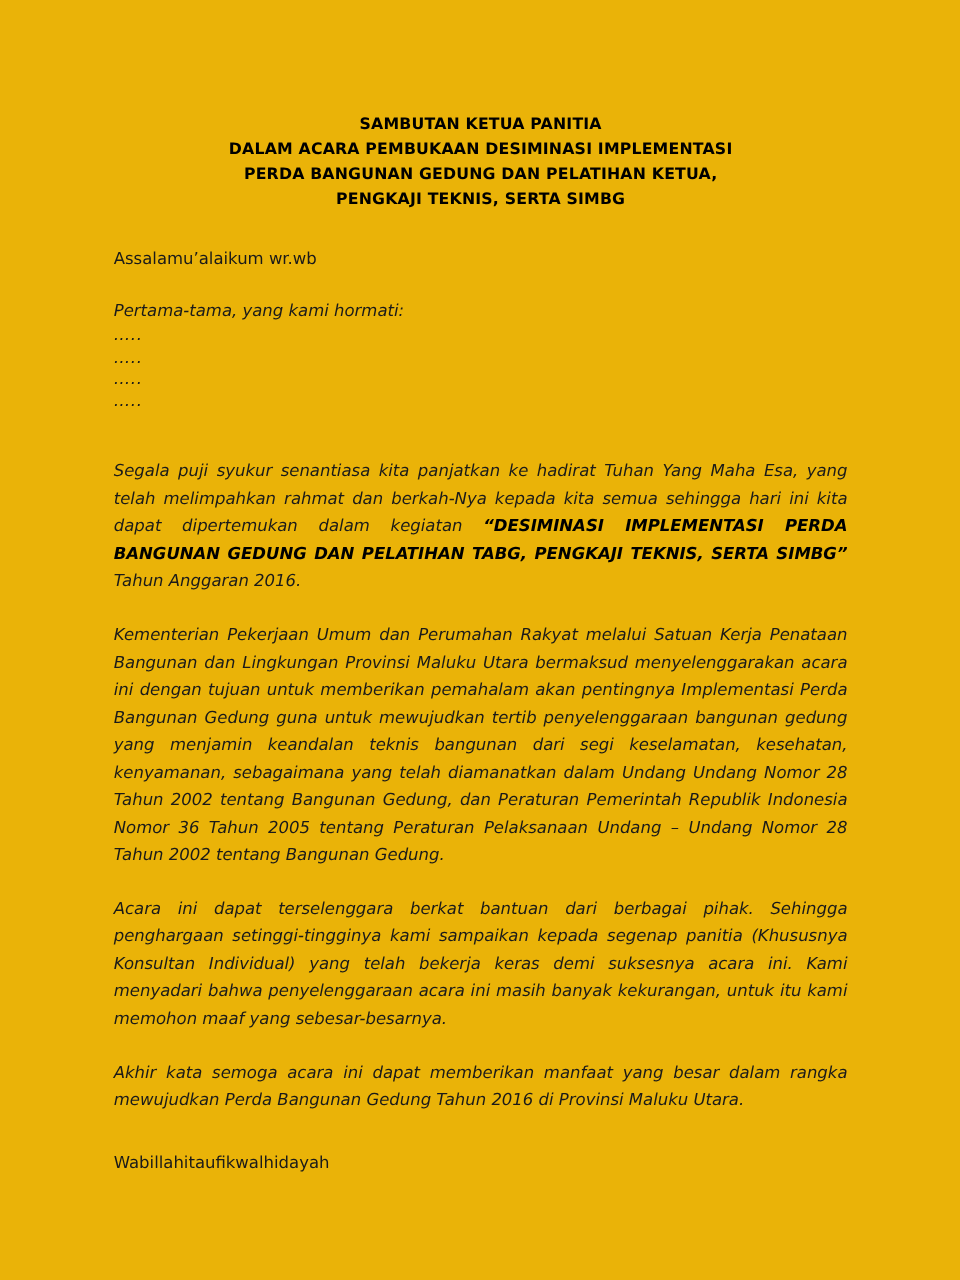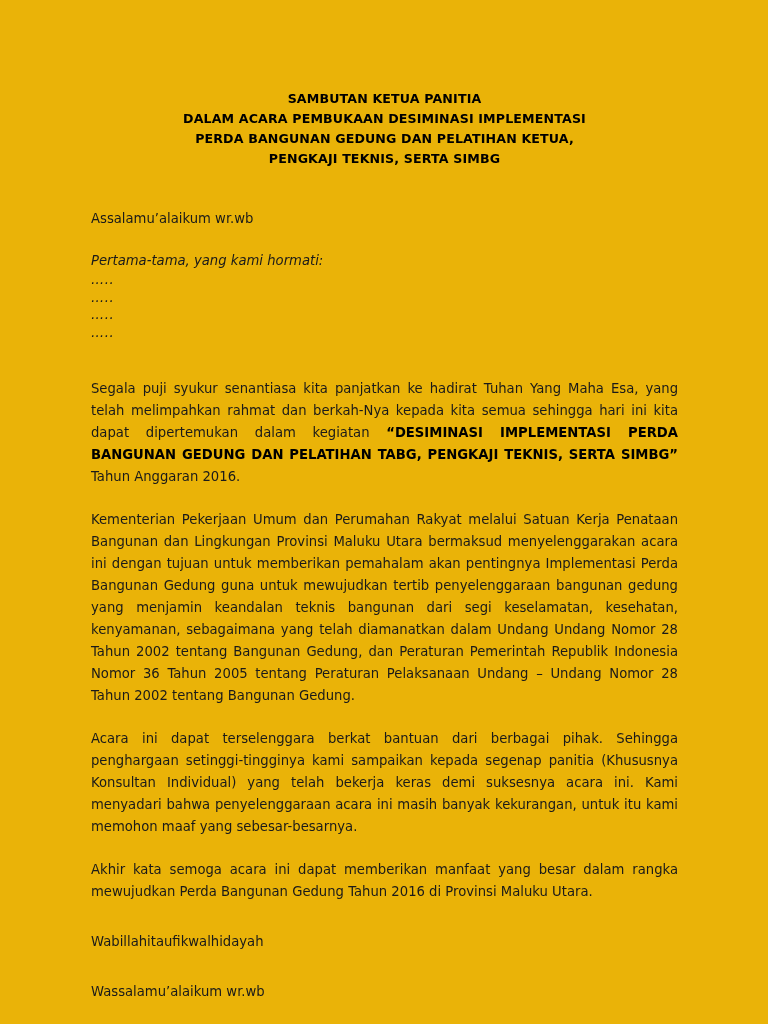--- a/index.html
+++ b/index.html
@@ -37,21 +37,21 @@
     letter-spacing: 0.15px;
     color: #000;
   }
   .title-line {
     display: block;
     white-space: nowrap;
   }
 
   
   .greet-block {
-    margin-top: 39px;
+    margin-top: 28px;
     font-size: 13.2px;
     line-height: 21.5px;
     color: #1a1a1a;
   }
   .greet-line { display: block; }
 
   .hormat-block {
     margin-top: 20px;
     font-size: 13.2px;
     line-height: 21.5px;
@@ -74,20 +74,21 @@
   
   .body-block { margin-top: 37px; }
 
   .para {
     text-align: justify;
     font-size: 13.2px;
     line-height: 22px;
     color: #1a1a1a;
     margin: 12px 0 21px 0;
     hyphens: none;
+    font-style: italic;
   }
   .para:last-child { margin-bottom: 0; }
   .para b, .para strong {
     font-weight: bold;
     color: #000;
   }
 
   
   .closing-block {
     margin-top: 22px;
@@ -131,17 +132,16 @@
       <p class="para">Kementerian Pekerjaan Umum dan Perumahan Rakyat melalui Satuan Kerja Penataan Bangunan dan Lingkungan Provinsi Maluku Utara bermaksud menyelenggarakan acara ini dengan tujuan untuk memberikan pemahalam akan pentingnya Implementasi Perda Bangunan Gedung guna untuk mewujudkan tertib penyelenggaraan bangunan gedung yang menjamin keandalan teknis bangunan dari segi keselamatan, kesehatan, kenyamanan, sebagaimana yang telah diamanatkan dalam Undang Undang Nomor 28 Tahun 2002 tentang Bangunan Gedung, dan Peraturan Pemerintah Republik Indonesia Nomor 36 Tahun 2005 tentang Peraturan Pelaksanaan Undang – Undang Nomor 28 Tahun 2002 tentang Bangunan Gedung.</p>
 
       <p class="para">Acara ini dapat terselenggara berkat bantuan dari berbagai pihak. Sehingga penghargaan setinggi-tingginya kami sampaikan kepada segenap panitia (Khususnya Konsultan Individual) yang telah bekerja keras demi suksesnya acara ini. Kami menyadari bahwa penyelenggaraan acara ini masih banyak kekurangan, untuk itu kami memohon maaf yang sebesar-besarnya.</p>
 
       <p class="para">Akhir kata semoga acara ini dapat memberikan manfaat yang besar dalam rangka mewujudkan Perda Bangunan Gedung Tahun 2016 di Provinsi Maluku Utara.</p>
 
     </div>
 
     <div class="closing-block">
       <span class="closing-line">Wabillahitaufikwalhidayah</span>
-      <span class="closing-line">Wassalamu’alaikum wr.wb</span>
     </div>
 
   </div>
 </div>
 
 </body></html>

